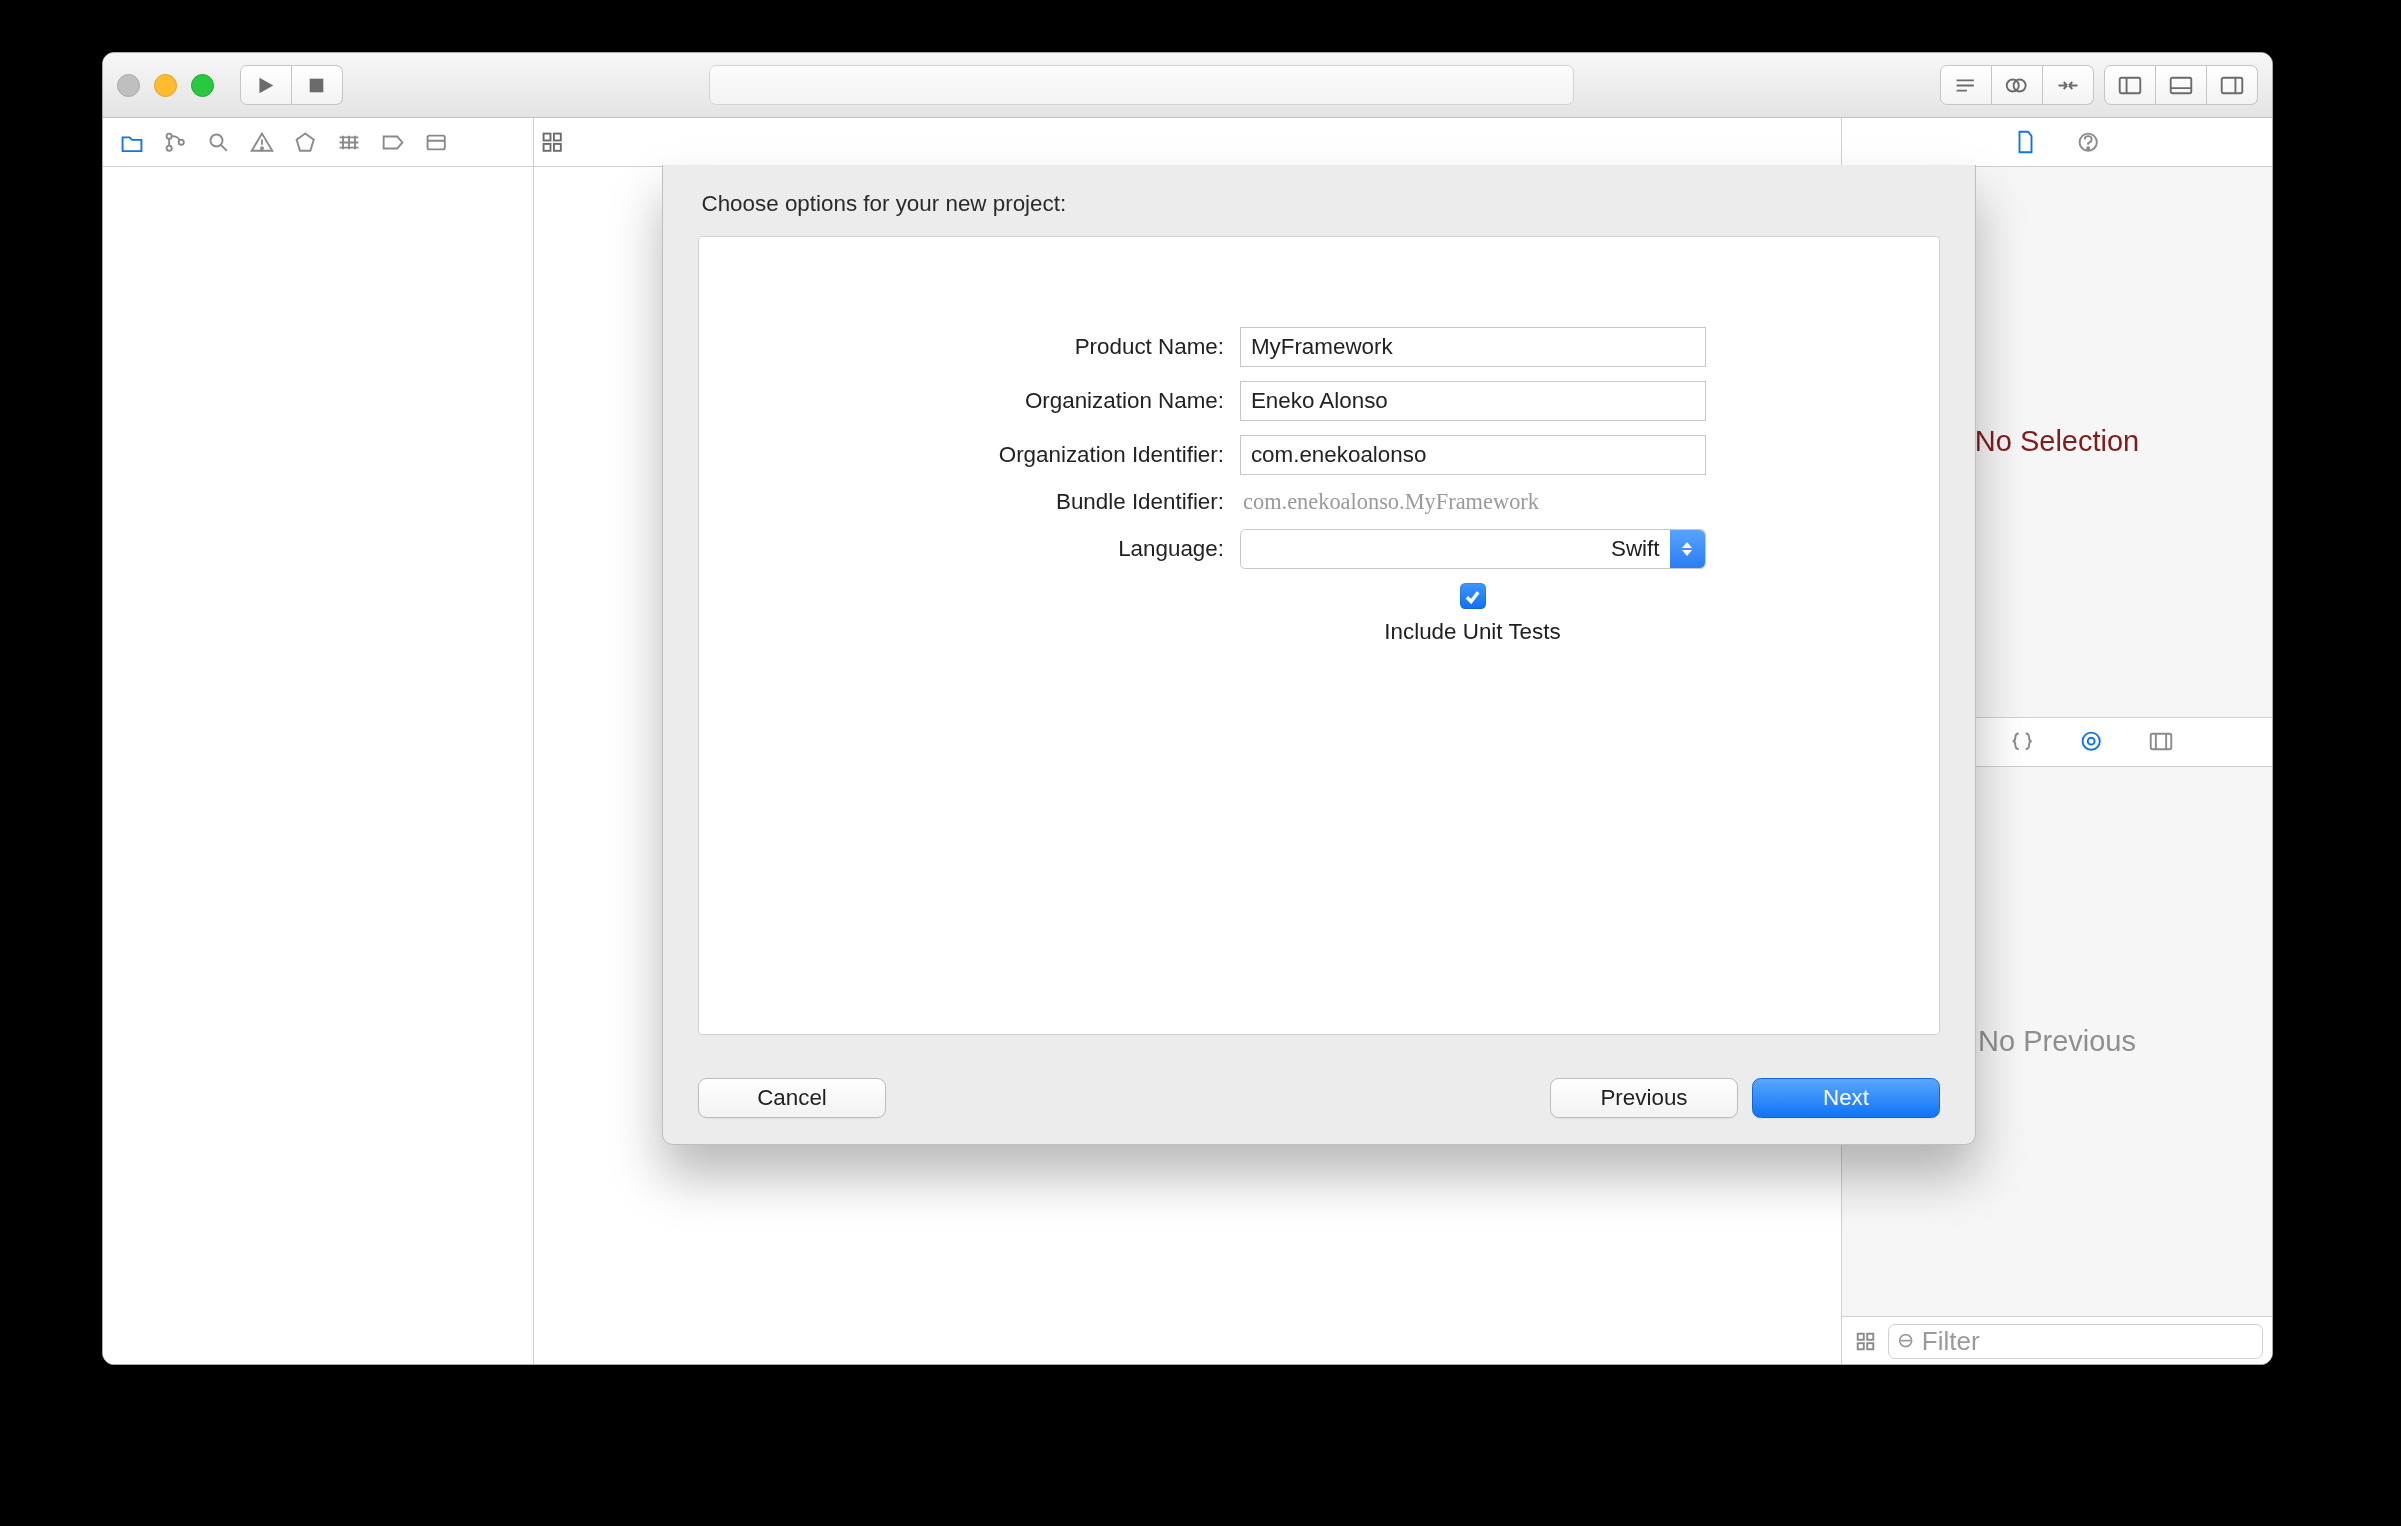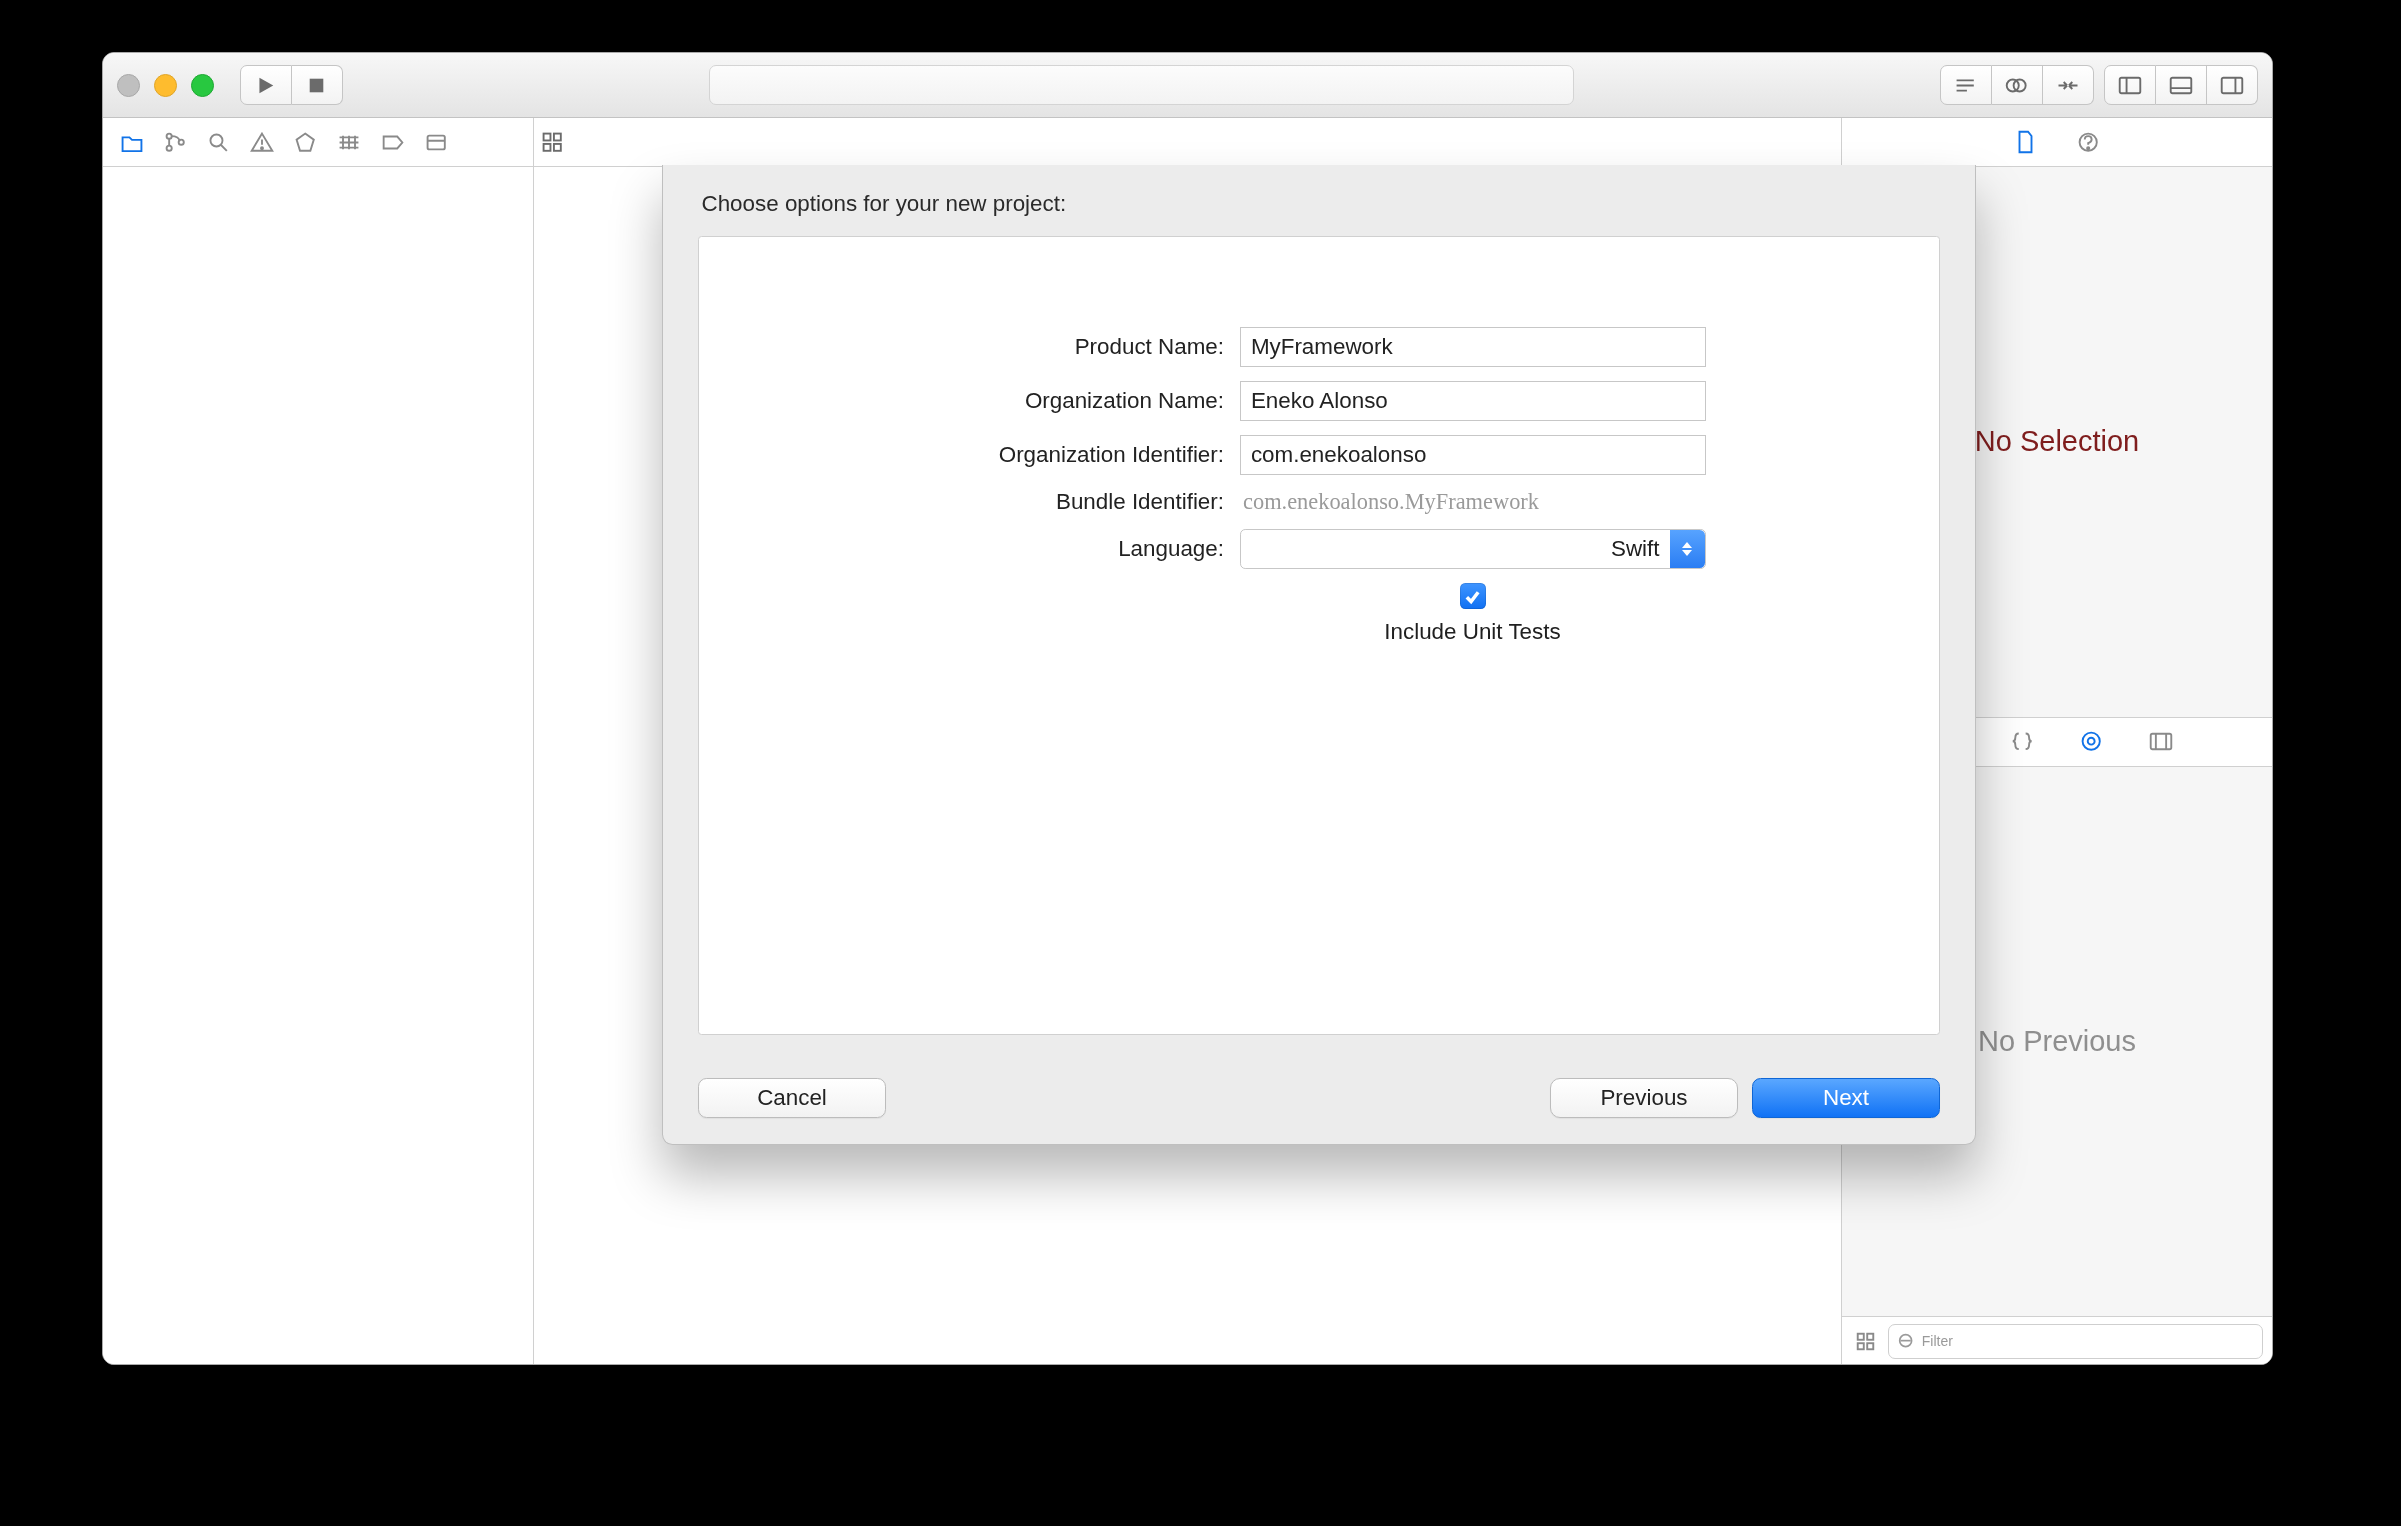--- a/index.html
+++ b/index.html
@@ -139,21 +139,21 @@
     display:flex;align-items:center;justify-content:center;gap:29px;
     background:#fff;
   }
   .lib-body{flex:1;display:flex;align-items:center;justify-content:center;color:#8f8f8f;font-size:29px;}
   .lib-footer{
     height:48px;border-top:0.9px solid var(--tab-border);
     display:flex;align-items:center;padding:0 8.6px;gap:8.6px;background:#fff;
   }
   .lib-filter{
     flex:1;height:33px;border:0.9px solid #cfcfcf;border-radius:7px;
-    display:flex;align-items:center;padding:0 8.6px;gap:7px;color:#9a9a9a;font-size:14px;
+    display:flex;align-items:center;padding:0 8.6px;gap:7px;color:#9a9a9a;font-size:26px;
     background:#fff;
     text-align:center;
   }
   
   .sheet{
     position:absolute;
     top:112px; left:559px;
     width:1242px;
     background:var(--sheet-bg);
     border:0.9px solid #bfbfbf;
@@ -462,21 +462,21 @@
         </div>
 
       </div>
     </div>
 
     <div class="sheet-buttons">
       <div class="macbtn">
           <span>Cancel</span>
         </div>
       <div style="flex:1"></div>
-      <div class="macbtn" style="margin-right:14px;border-radius:10px;">
+      <div class="macbtn" style="margin-right:14px;">
           <span>Previous</span>
         </div>
       <div class="macbtn primary">
           <span>Next</span>
         </div>
     </div>
   </div>
 
 </div>
 

